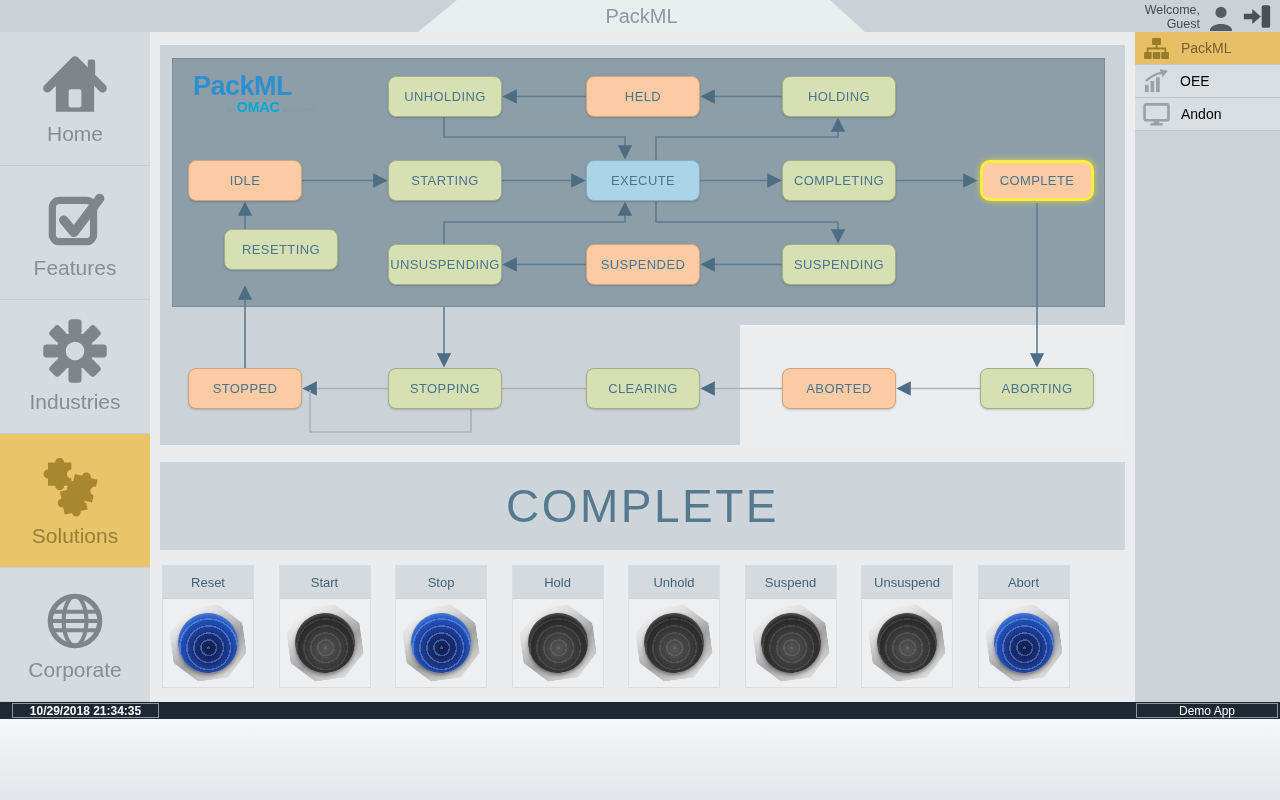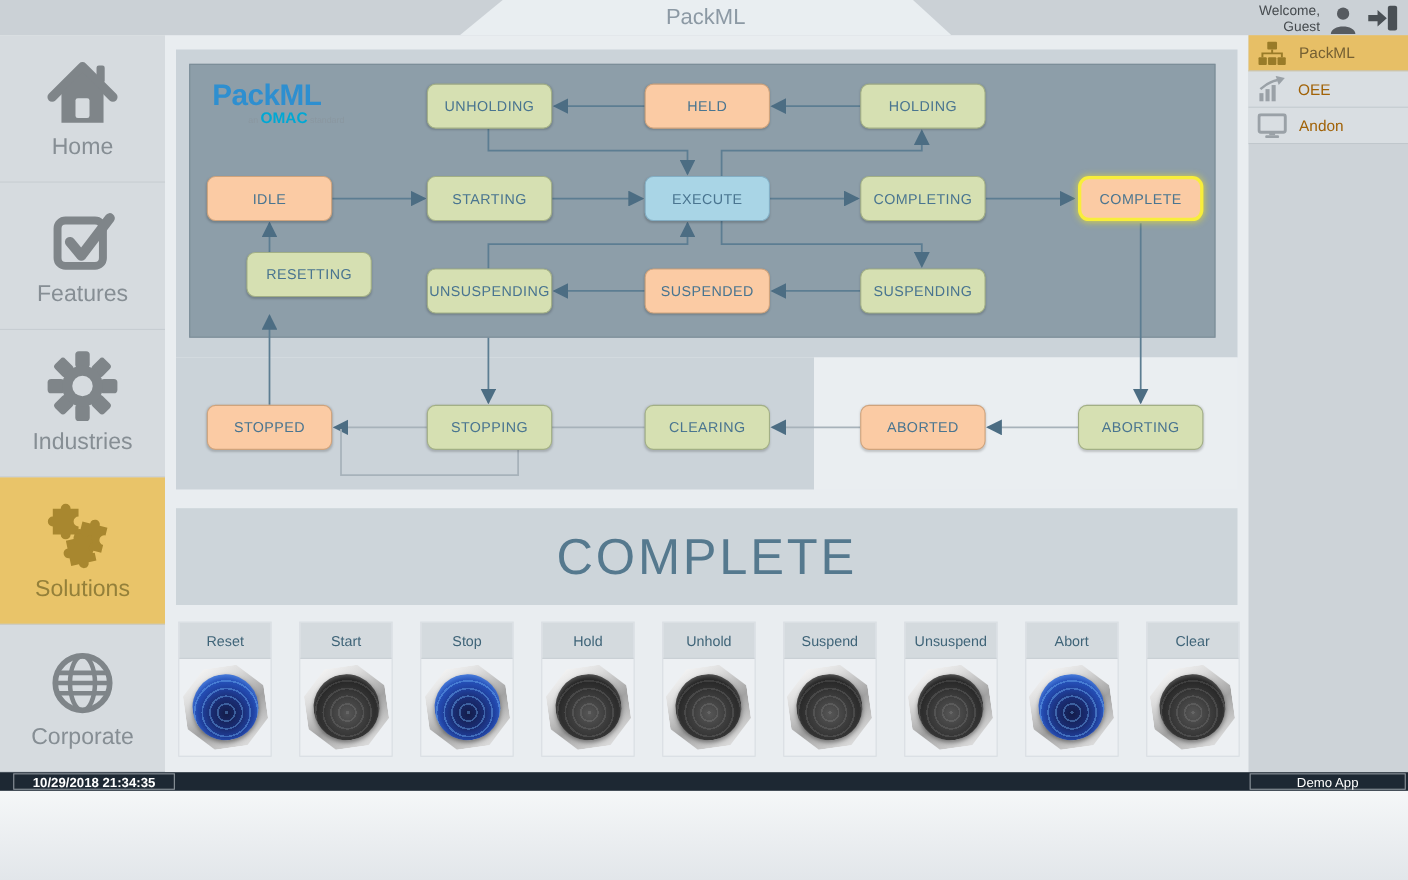--- a/index.html
+++ b/index.html
@@ -34,21 +34,21 @@
   .side-item .glyph { color:#7f8589; margin-bottom:4px; line-height:0; }
   .side-label { font-size:21px; }
   .side-item.active { background:var(--accent_gold); color:#94803a; }
   .side-item.active .glyph { color:#a8872f; }
 
   
   .rightmenu { position:absolute; left:1135px; top:32px; width:145px; height:670px; background:#cdd3d8; }
   .rm-item {
     height:33px; display:flex; align-items:center; gap:11px; padding-left:8px;
     background:#d9dee2; border-bottom:1px solid #c0c7cc;
-    color:#a16207; font-size:14px; cursor:pointer;
+    color:#000000; font-size:14px; cursor:pointer;
   }
   .rm-item .ico { color:#9aa1a7; line-height:0; }
   .rm-item.active { background:#e7bf66; color:#756033; }
   .rm-item.active .ico { color:#997b28; }
 
   
   .panel-top  { position:absolute; left:160px; top:45px;  width:965px; height:280px; background:var(--panel_light); }
   .panel-leg  { position:absolute; left:160px; top:325px; width:580px; height:120px; background:var(--panel_light); }
   .panel-notch{ position:absolute; left:740px; top:325px; width:385px; height:120px; background:#eaeef1; }
 
@@ -327,28 +327,20 @@
         </div>
       </div>
       <div class="btn-card">
         <div class="btn-head">Abort</div>
         <div class="btn-body">
           <div class="push-btn">
             <div class="btn-face blue"></div>
           </div>
         </div>
       </div>
-      <div class="btn-card">
-        <div class="btn-head">Clear</div>
-        <div class="btn-body">
-          <div class="push-btn">
-            <div class="btn-face black"></div>
-          </div>
-        </div>
-      </div>
     </div>
 </div>
 
 <nav class="rightmenu" id="right-menu">
     <div class="rm-item active">
       <span class="ico"><svg width="27" height="23" viewBox="0 0 30 26" fill="currentColor">
           <rect x="10" y="1" width="10" height="8" rx="1"></rect>
           <path d="M15 9 V13 M5 17 V13 H25 V17" fill="none" stroke="currentColor" stroke-width="2"></path>
           <rect x="1" y="17" width="8.5" height="8" rx="1"></rect>
           <rect x="10.8" y="17" width="8.5" height="8" rx="1"></rect>

